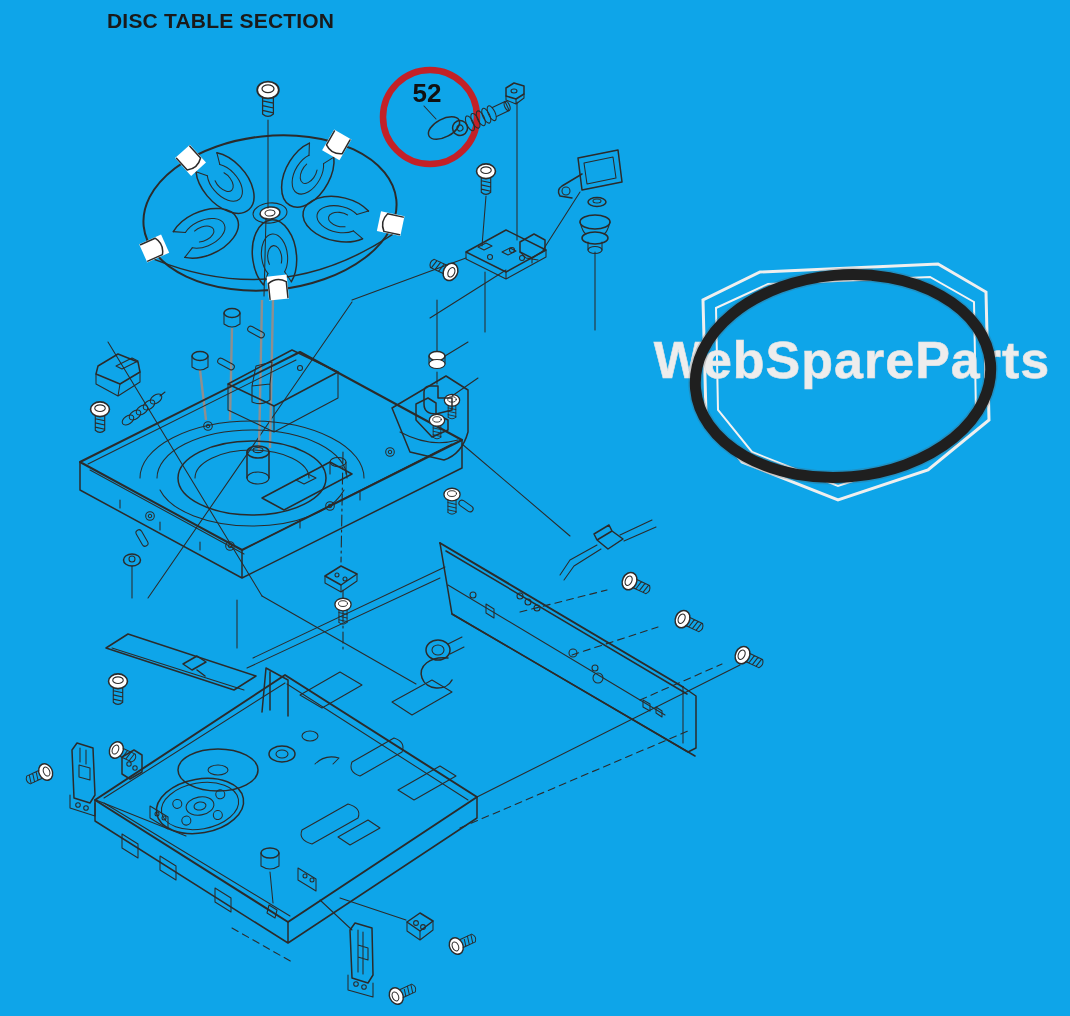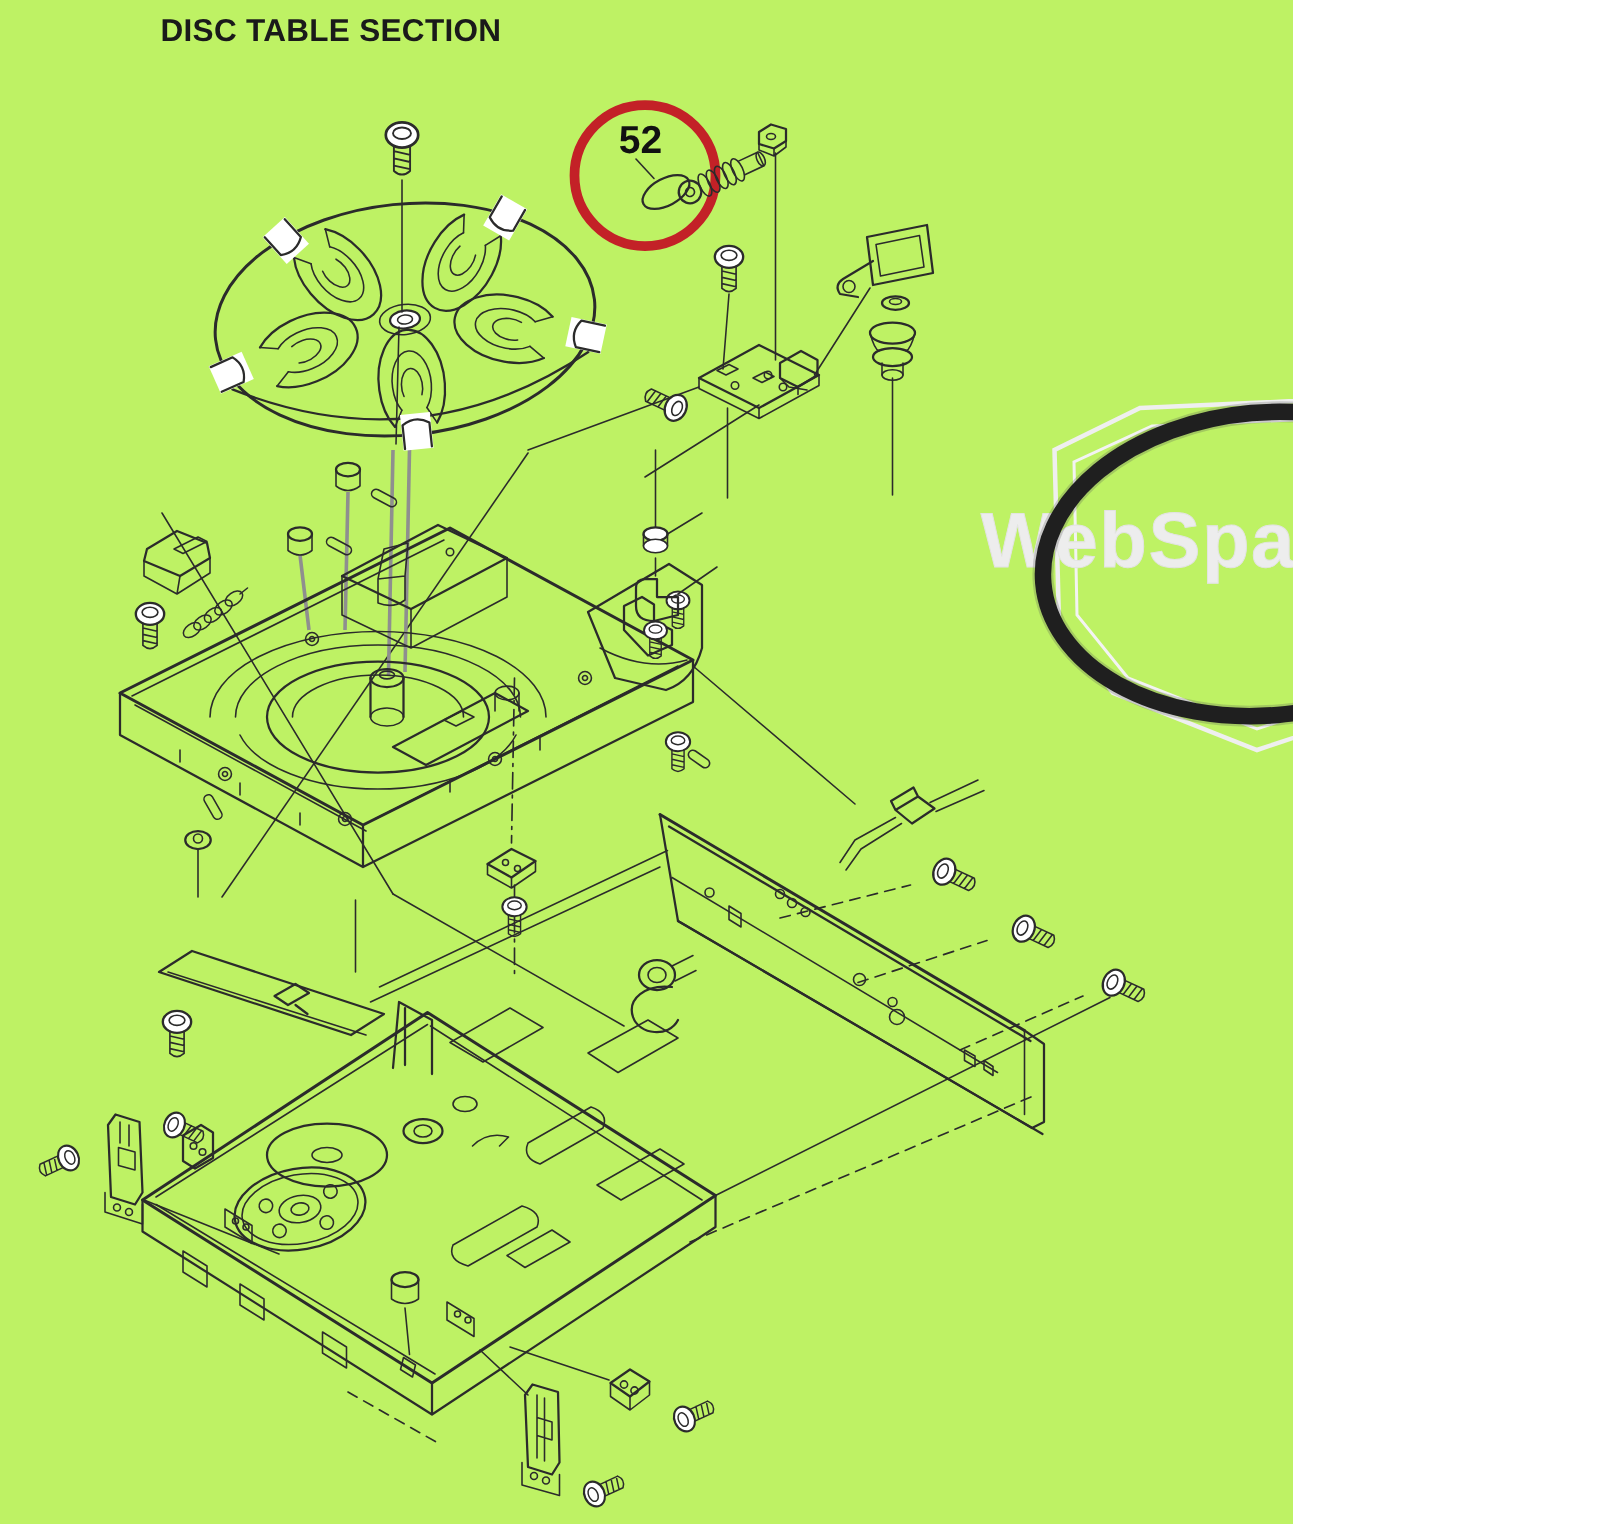--- a/index.html
+++ b/index.html
@@ -1,16 +1,16 @@
 <!DOCTYPE html>
 <html><head>
 <meta charset="utf-8">
 <style>
   html,body{margin:0;padding:0;background:#fff;}
-  .stage{position:relative;width:862px;height:1016px;background:#bef264;overflow:hidden;
+  .stage{position:relative;width:1070px;height:1016px;background:#0ea5e9;overflow:hidden;
          font-family:"Liberation Sans", sans-serif;}
   .title{position:absolute;left:107px;top:9px;font-size:21px;font-weight:bold;
          color:#1a1a1a;letter-spacing:.2px;white-space:pre;}
   svg{position:absolute;left:0;top:0;}
   .ln{stroke:#2b2b2b;fill:none;stroke-width:1.5;stroke-linecap:round;stroke-linejoin:round;}
   .thin{stroke-width:1.05;}
   .thick{stroke-width:2;}
   .wf{fill:#fff;}
   .gray{stroke:#8f8f8f;stroke-width:2.4;}
   .dash{stroke-dasharray:7 5;stroke-width:1.1;}

